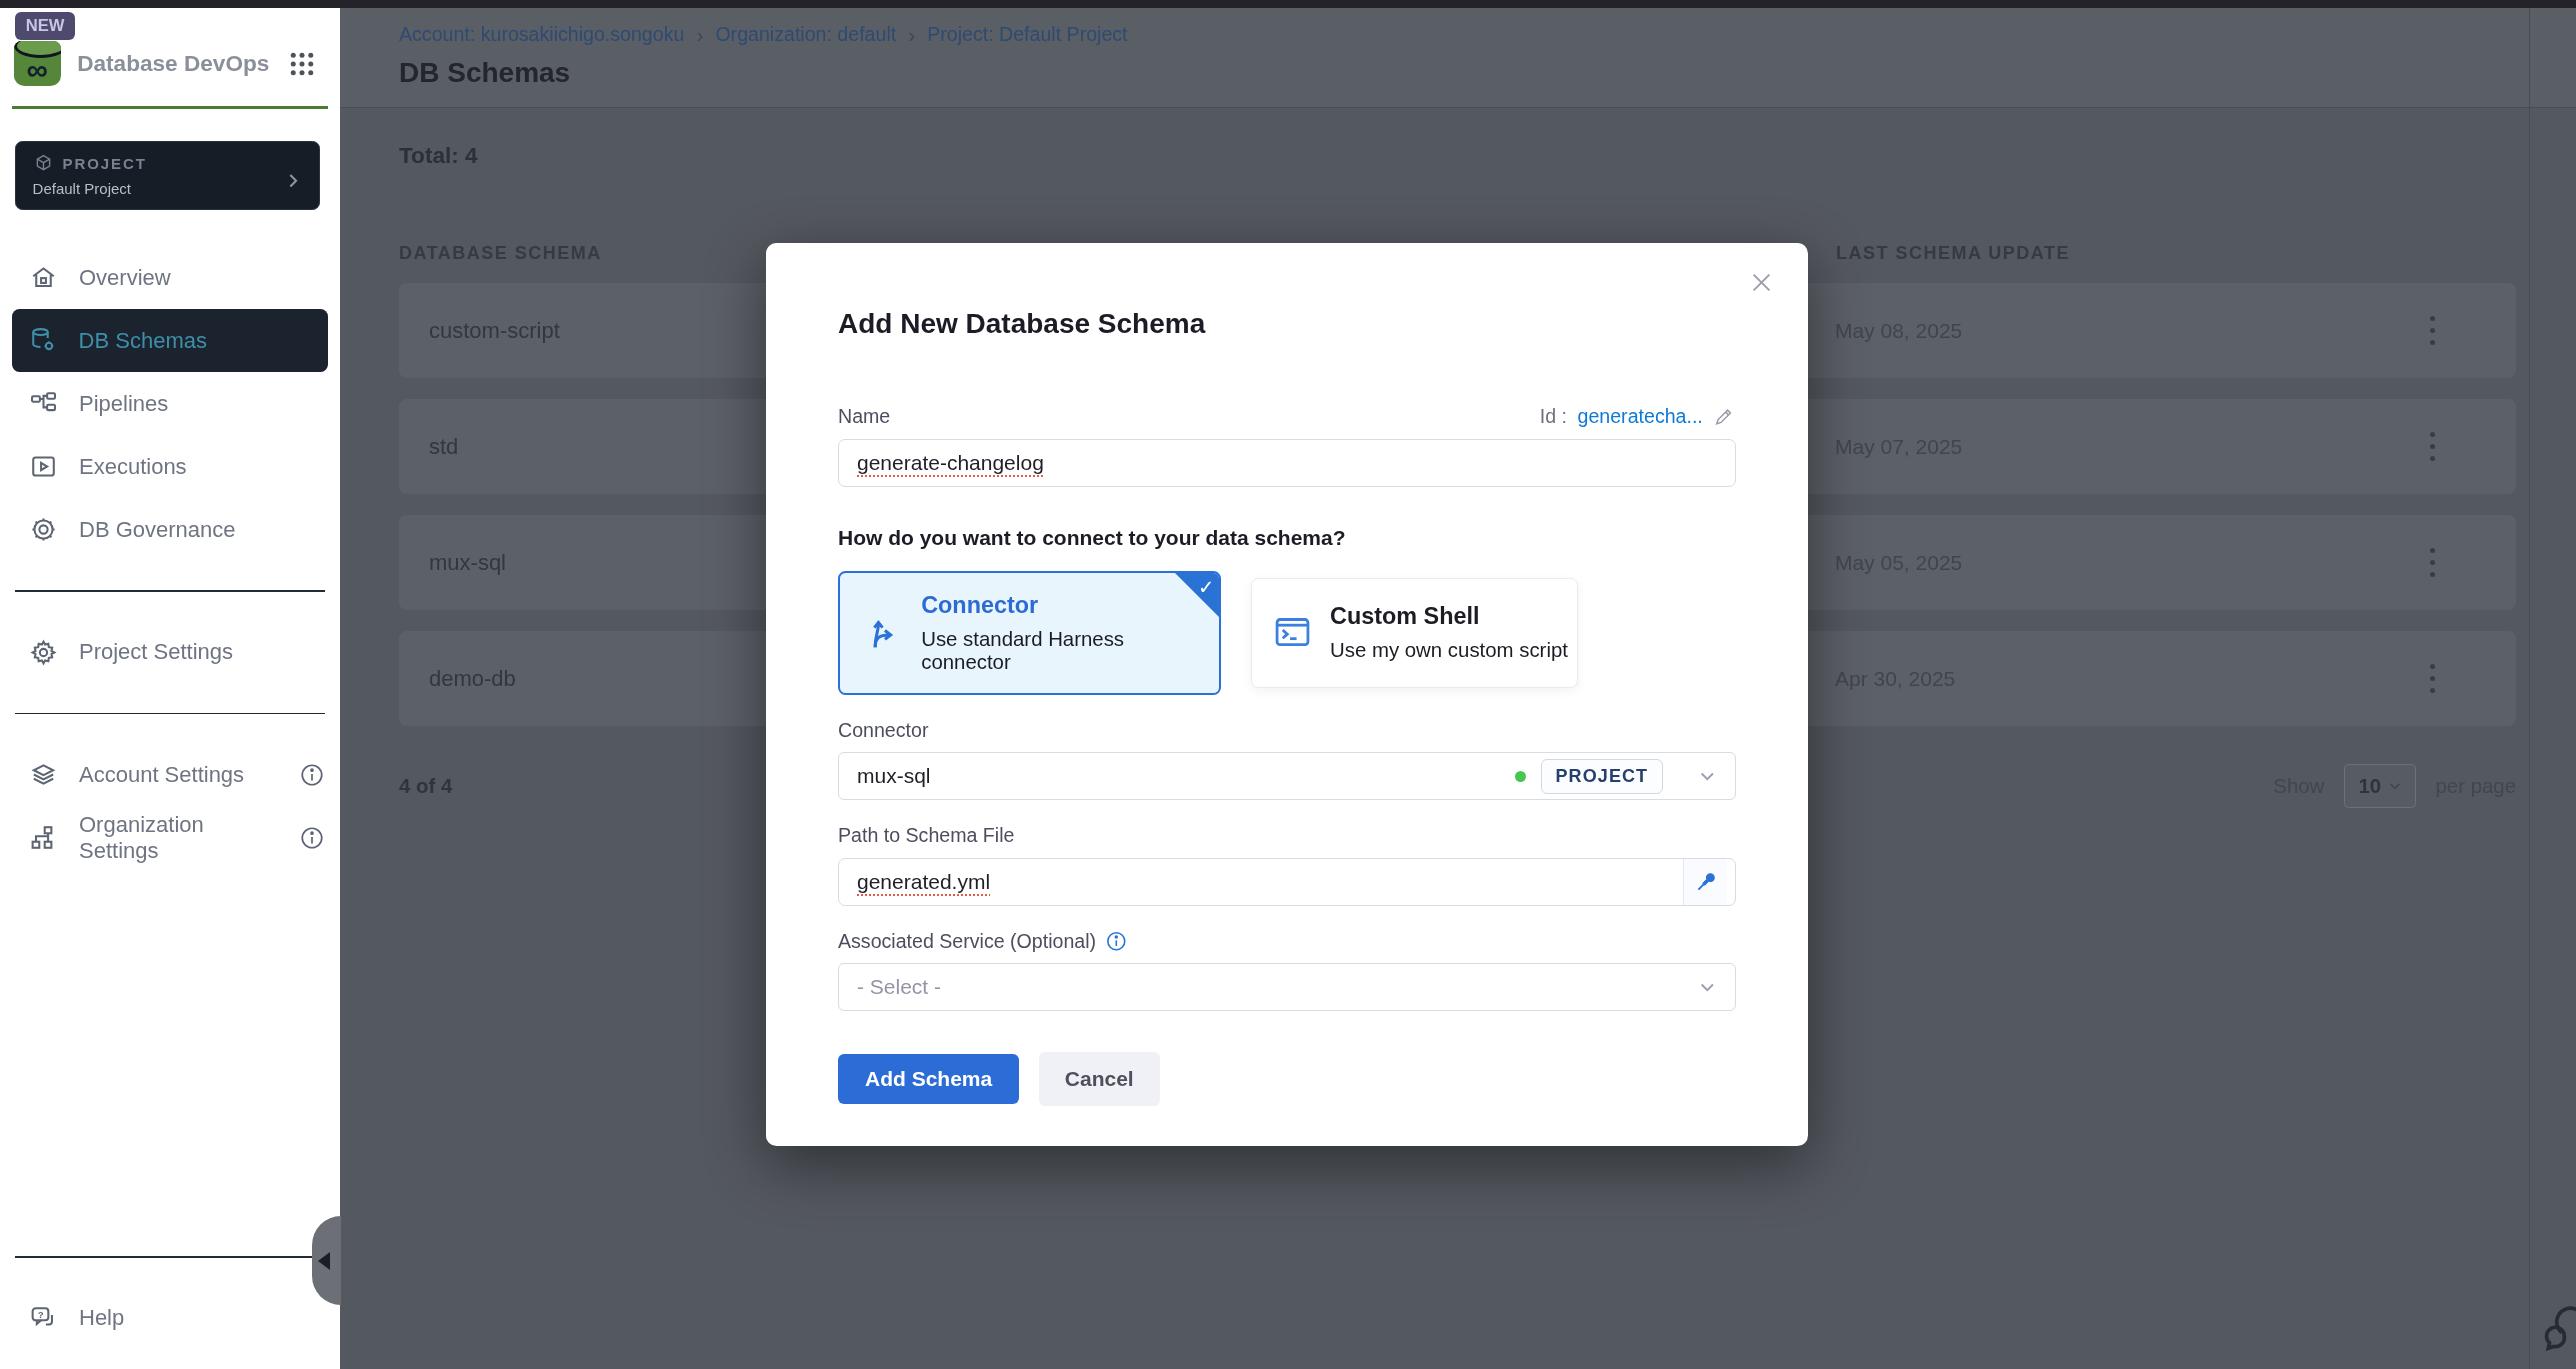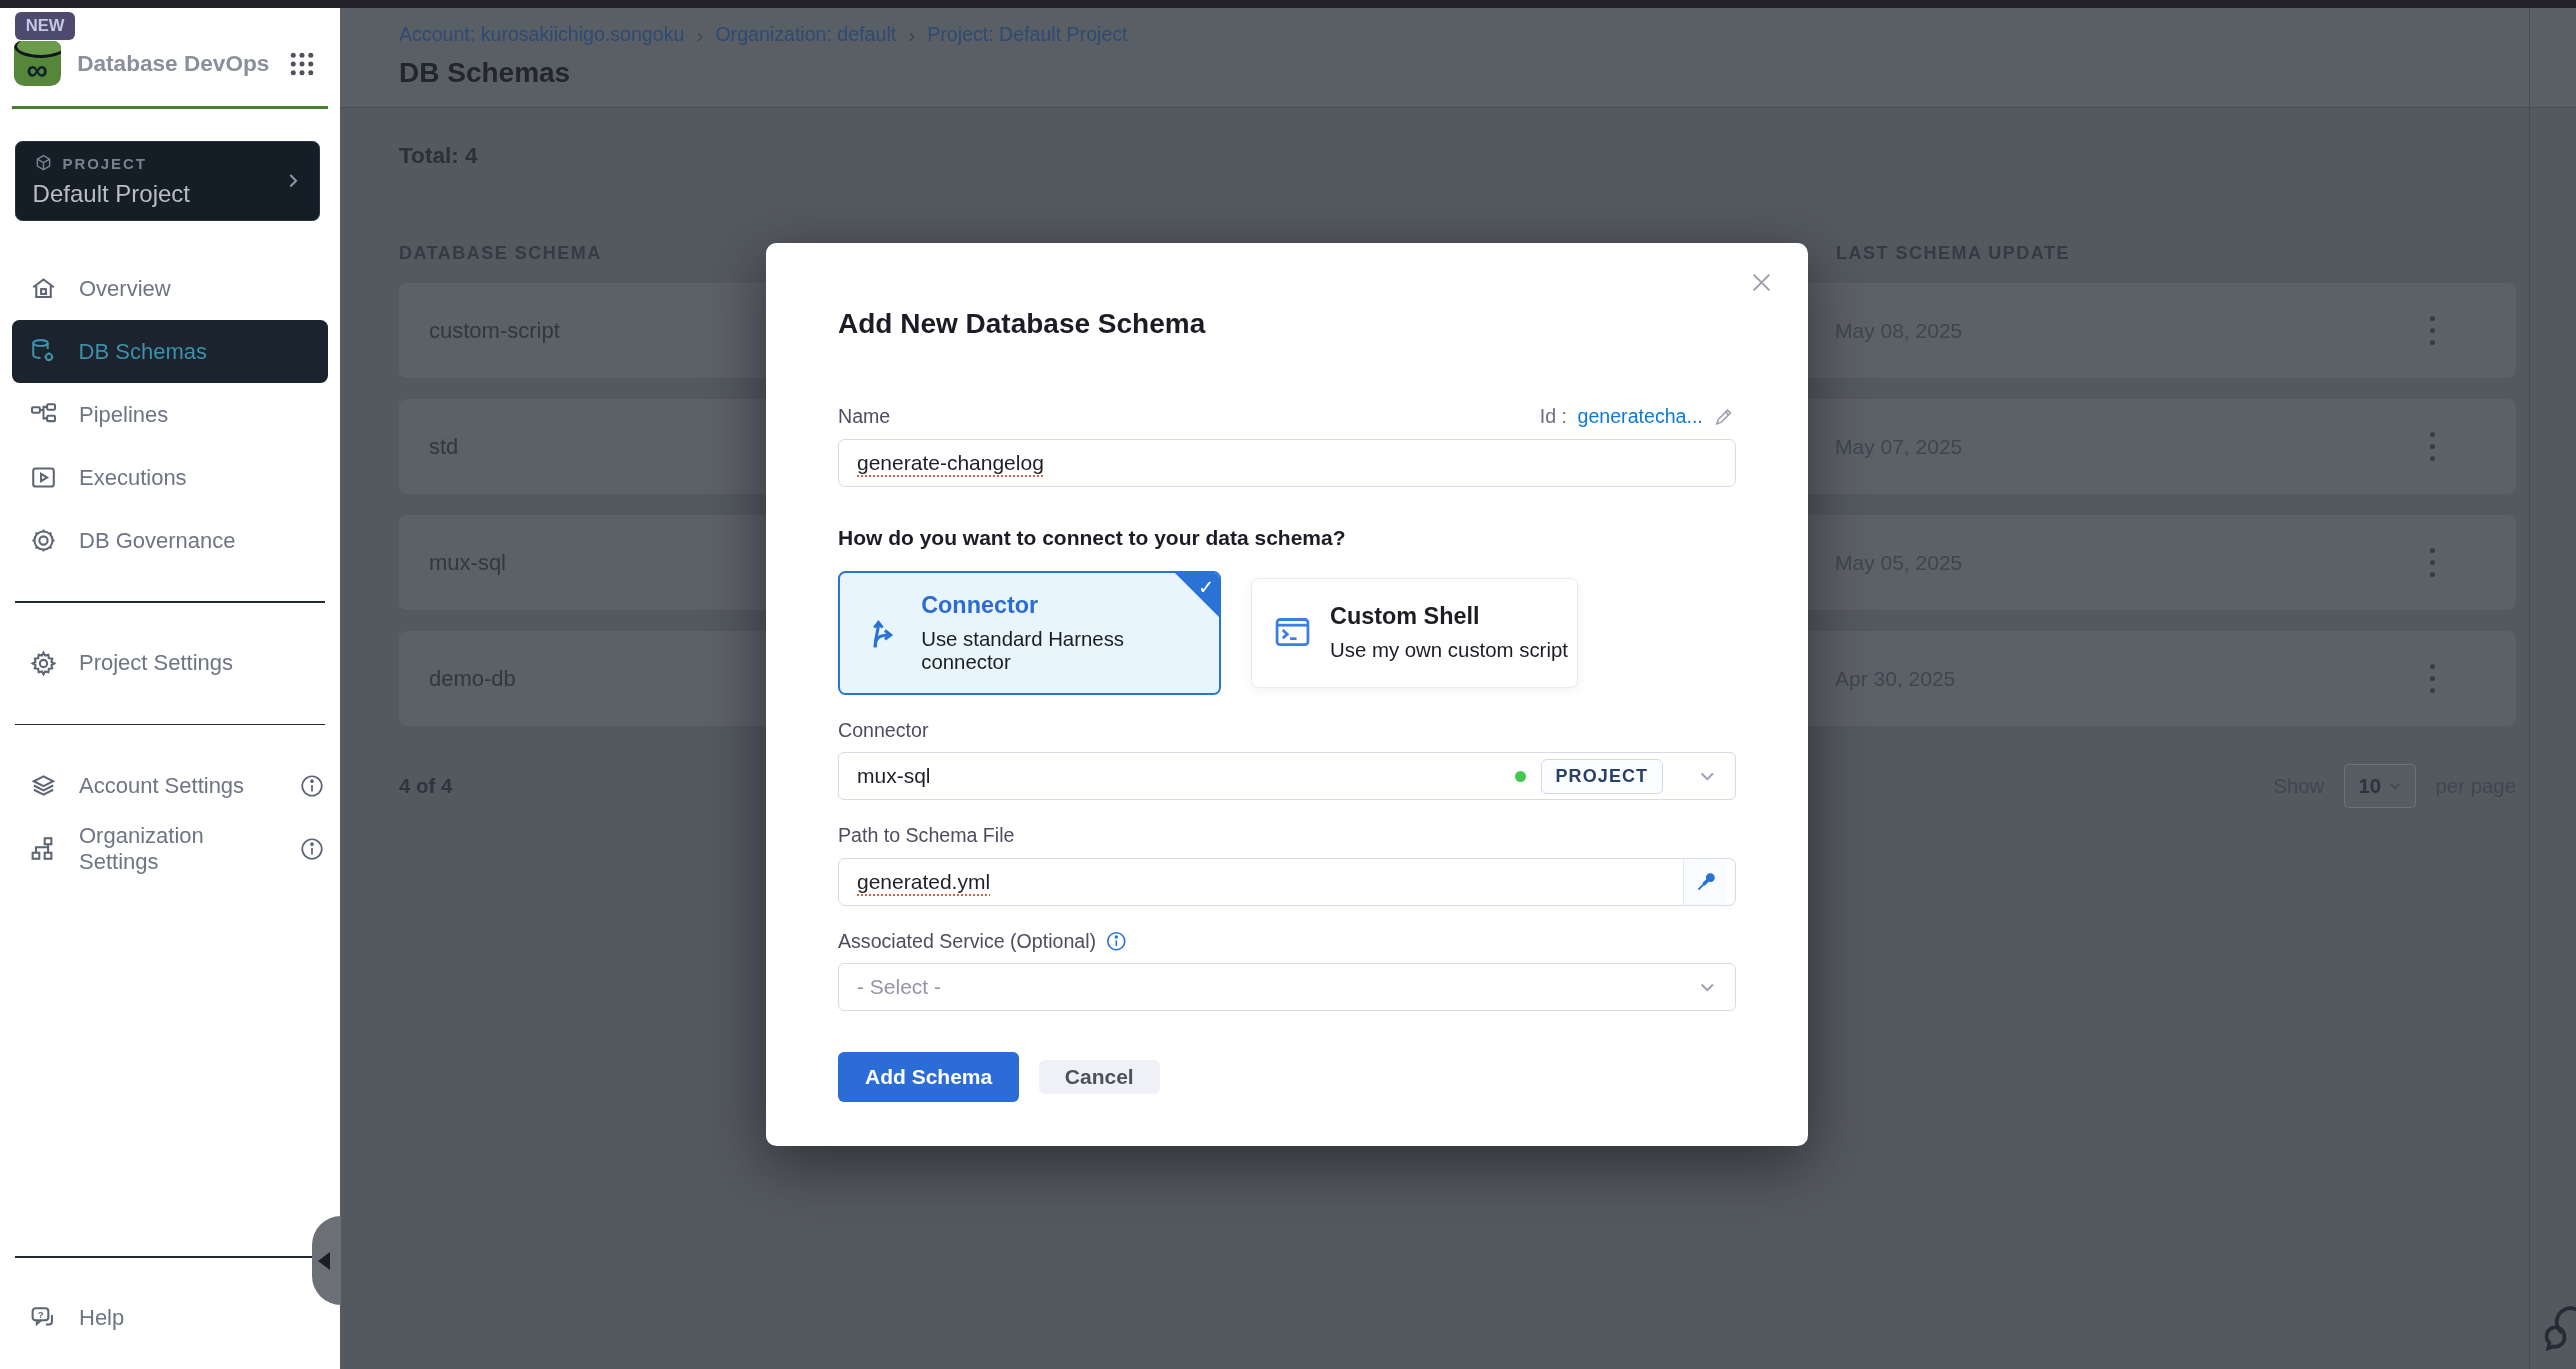--- a/index.html
+++ b/index.html
@@ -32,21 +32,21 @@
   .logo .inf { position:absolute; left:0; top:10.6px; width:47px; text-align:center; color:#12202e; font-size:30px; font-weight:700; line-height:35px;}
   .brand-title { font-size:22.6px; font-weight:700; color:#8a8f9b; margin-left:16.6px; }
   .grid-icon { margin-left:auto; margin-right:6px; }
   .green-rule { height:3.8px; background:#4a7c33; margin:19.6px 12px 0 12px; }
 
   .project-card {
     margin:32px 19.6px 0 15px; border:1.5px solid #29323e; background:#151d27;
     border-radius:7.5px; padding:10.6px 15px 12px 16.6px; position:relative; cursor:pointer;
   }
   .project-label-row { display:flex; align-items:center; gap:9px; color:#7b818d; font-size:15px; letter-spacing:1.9px; font-weight:700;}
-  .project-name { color:#b9bdc5; font-size:24px; margin-top:6px; }
+  .project-name { color:#b9bdc5; font-size:15px; margin-top:6px; }
   .project-chev { position:absolute; right:16.6px; top:29px; color:#8f95a0; }
 
   .nav { margin-top:36px; }
   .nav-item {
     display:flex; align-items:center; gap:21px; height:63px; padding:0 15px 0 29px;
     font-size:22px; color:#6e7482; cursor:pointer;
   }
   .nav-item .nicon { width:29px; color:#5d6472; flex-shrink:0;}
   .nav-item.active { background:#1a232e; border-radius:7.5px; margin:0 12px; padding:0 3px 0 16.6px; color:#3f8fa9; }
   .nav-item.active .nicon { color:#3f8fa9; }
@@ -153,21 +153,21 @@
   .scope-badge {
     border:1.5px solid #d5d7e6; background:#fcfdff; border-radius:6px; padding:6px 13.6px;
     font-size:18px; font-weight:700; letter-spacing:1.1px; color:#25406b;
   }
   .chev { color:#9a9db0; }
   .placeholder { color:#9395a6; }
   .path-input { padding-right:8px; overflow:hidden; }
   .pin-seg { margin-left:auto; align-self:stretch; width:44px; display:flex; align-items:center; justify-content:center; background:#fafbff; border-left:1.5px solid #e6e8f2; cursor:pointer; }
   .modal-actions { display:flex; align-items:center; gap:19.6px; margin-top:41px; }
   .btn-primary { background:#2c6cd6; color:#fff; border:none; border-radius:6px; height:50px; padding:0 27px; font-size:21px; font-weight:700; cursor:pointer; }
-  .btn-secondary { background:#f0f1f6; color:#4e505c; border:none; border-radius:6px; height:34px; padding:0 26px; font-size:21px; font-weight:700; cursor:pointer; }
+  .btn-secondary { background:#f0f1f6; color:#4e505c; border:none; border-radius:6px; height:54px; padding:0 26px; font-size:21px; font-weight:700; cursor:pointer; }
 </style>
 </head>
 <body>
 
 <div class="top-strip"></div>
 
 <div class="app">
 
   <aside class="sidebar">
     <div class="brand">

